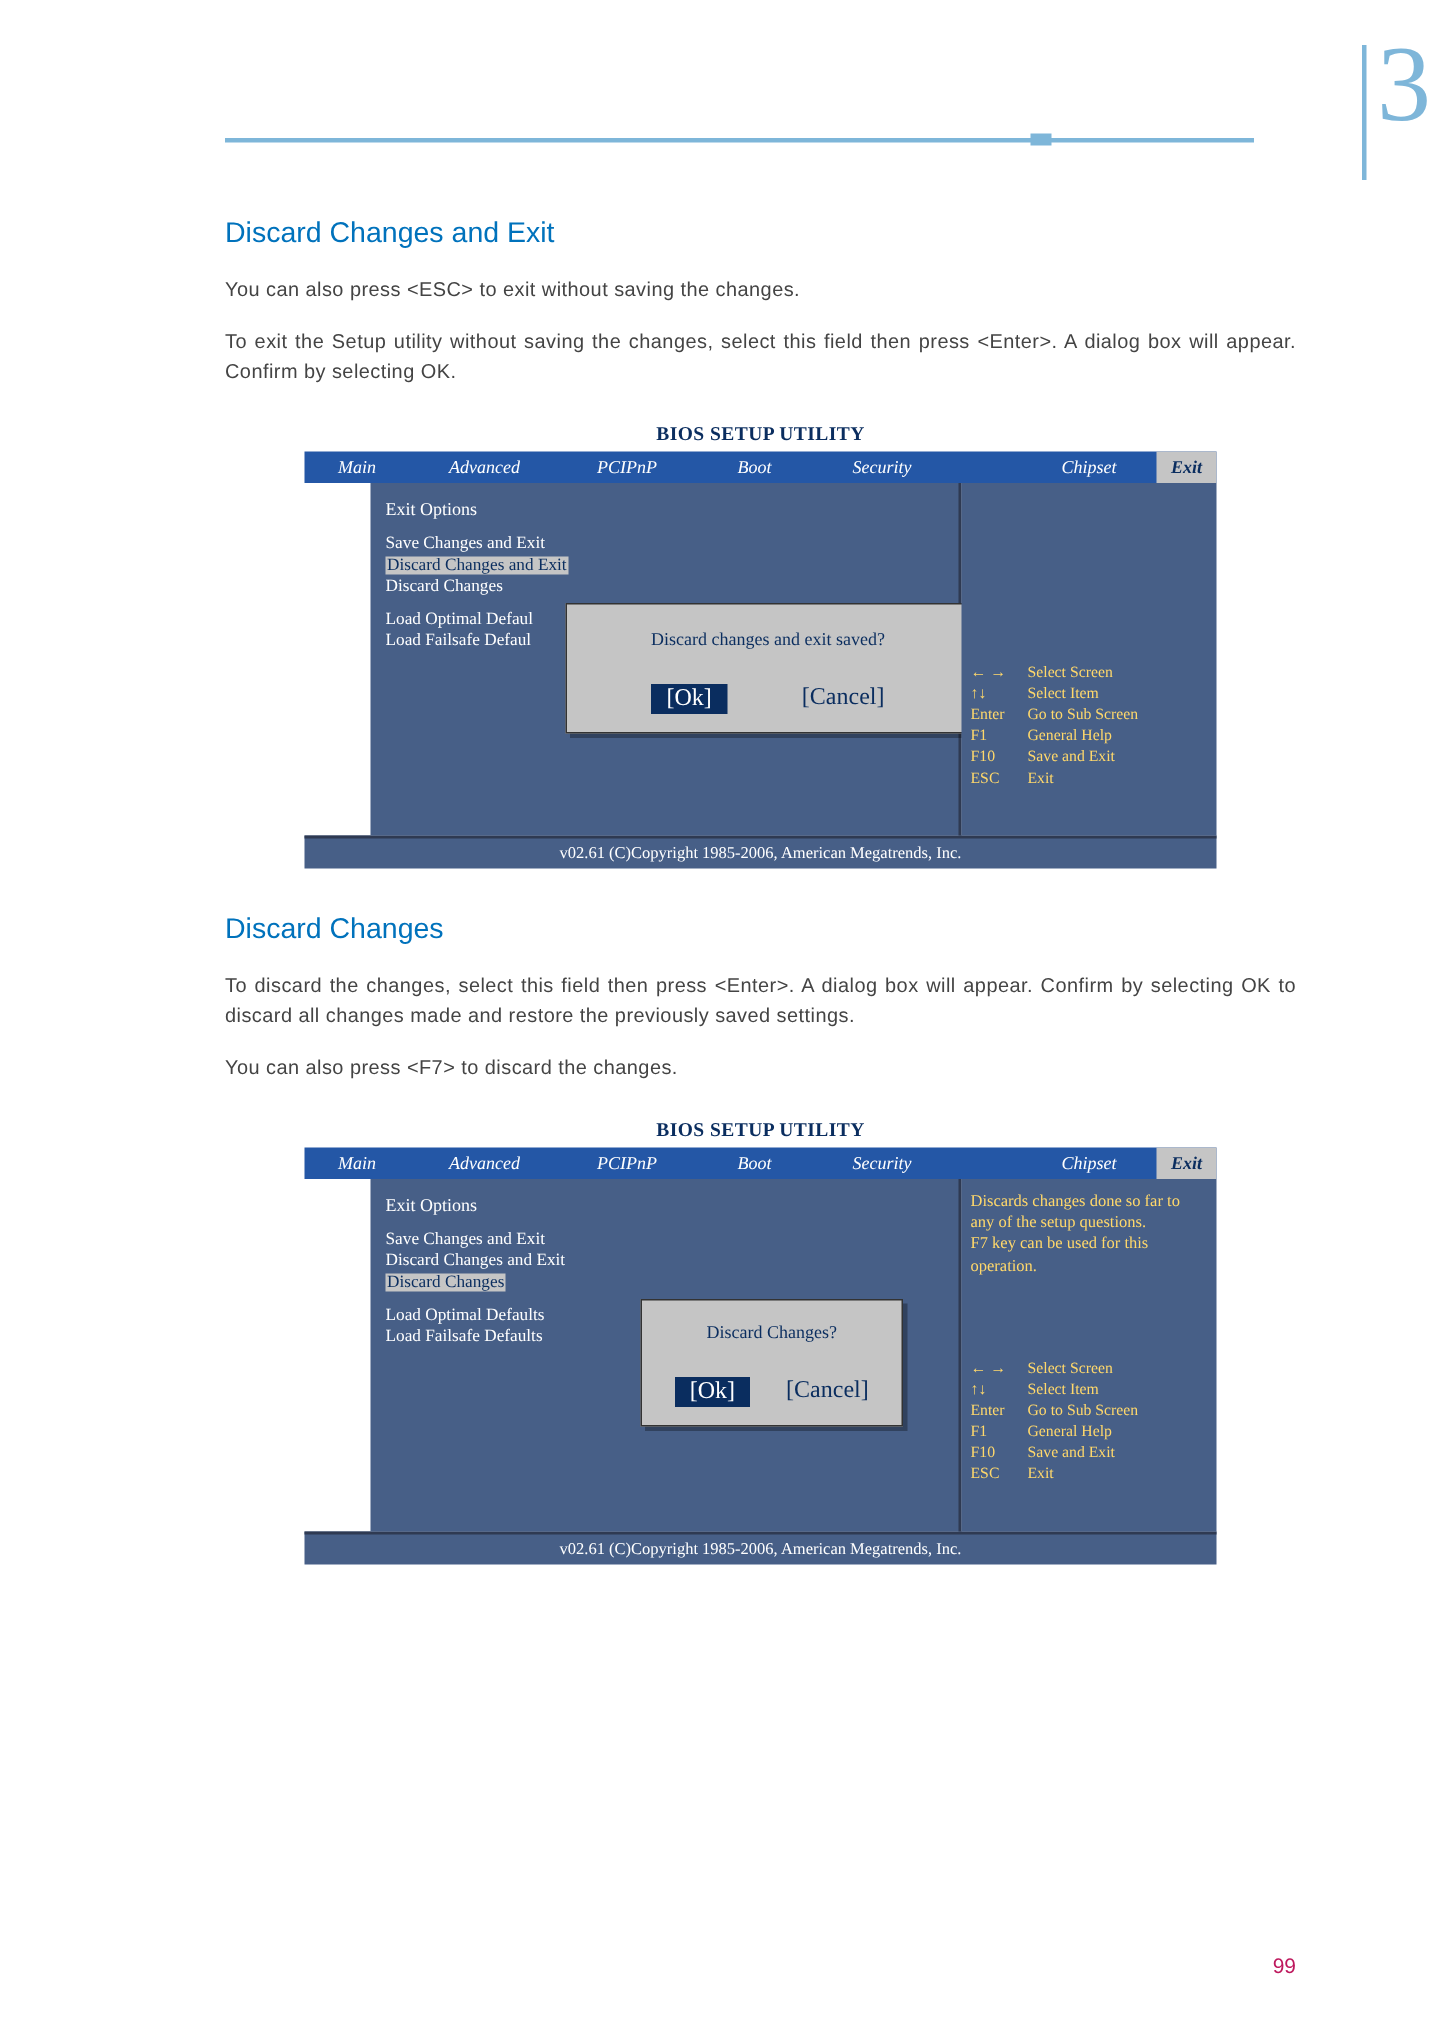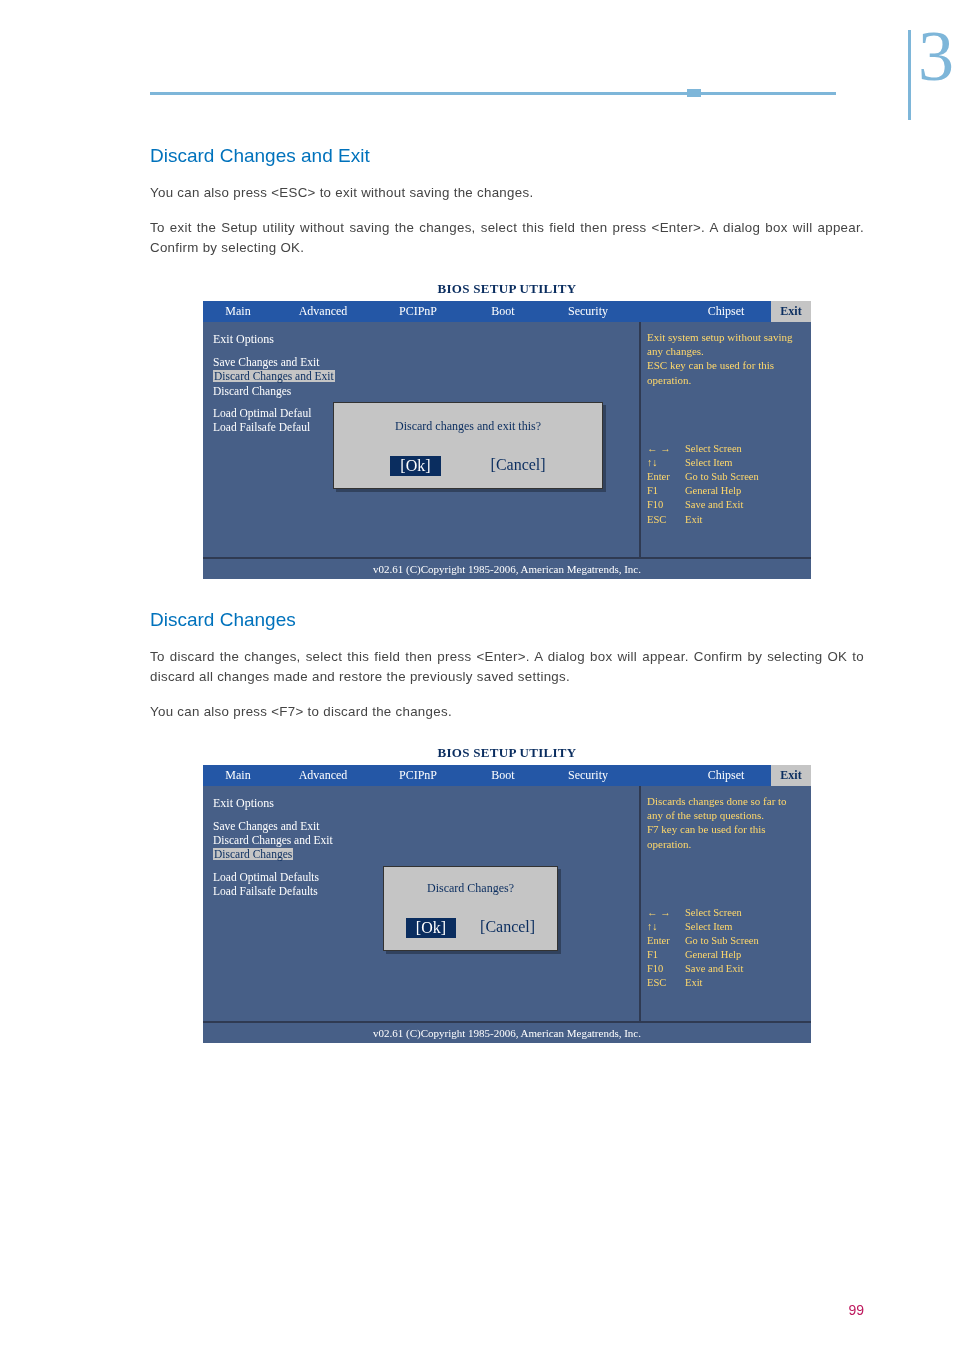--- a/index.html
+++ b/index.html
@@ -93,37 +93,39 @@
   }
   .bios-menu {
     background: #2457a6;
     display: flex;
     color: #fff;
     font-size: 12px;
   }
   .bios-menu div {
     padding: 3px 0;
     text-align: center;
+    font-style: italic;
   }
   .bios-menu .m1 { width: 70px; }
   .bios-menu .m2 { width: 100px; }
   .bios-menu .m3 { width: 90px; }
   .bios-menu .m4 { width: 80px; }
   .bios-menu .m5 { width: 90px; }
   .bios-menu .spacer { flex: 1; }
   .bios-menu .m6 { width: 90px; }
   .bios-menu .m7 {
     width: 40px;
     background: #c5c5c5;
     color: #0a2d5f;
     font-weight: bold;
   }
   .bios-body {
     display: flex;
     height: 235px;
+    margin-left: 44px;
   }
   .bios-left {
     flex: 1;
     background: #475f87;
     color: #fff;
     padding: 8px 10px;
     position: relative;
     border-right: 2px solid #2f3a52;
   }
   .bios-left .menu-header {
@@ -247,30 +249,28 @@
       <div class="bios-left">
         <div class="menu-header">Exit Options</div>
         <div class="menu-item">Save Changes and Exit</div>
         <div><span class="menu-item highlight">Discard Changes and Exit</span></div>
         <div class="menu-item">Discard Changes</div>
         <div style="height:8px"></div>
         <div class="menu-item">Load Optimal Defaul</div>
         <div class="menu-item">Load Failsafe Defaul</div>
 
         <div class="bios-dialog">
-          <div class="dtitle">Discard changes and exit this?</div>
+          <div class="dtitle">Discard changes and exit saved?</div>
           <div class="dbuttons">
             <span class="btn-ok">[Ok]</span>
             <span>[Cancel]</span>
           </div>
         </div>
       </div>
       <div class="bios-right">
-        <div class="help-top" style="white-space:pre-line">Exit system setup without saving any changes.
-ESC key can be used for this operation.</div>
         <div class="nav-legend">
           <div class="row">
               <span class="k">←  →</span>
               <span>Select Screen</span>
             </div>
           <div class="row">
               <span class="k">↑↓</span>
               <span>Select Item</span>
             </div>
           <div class="row">

